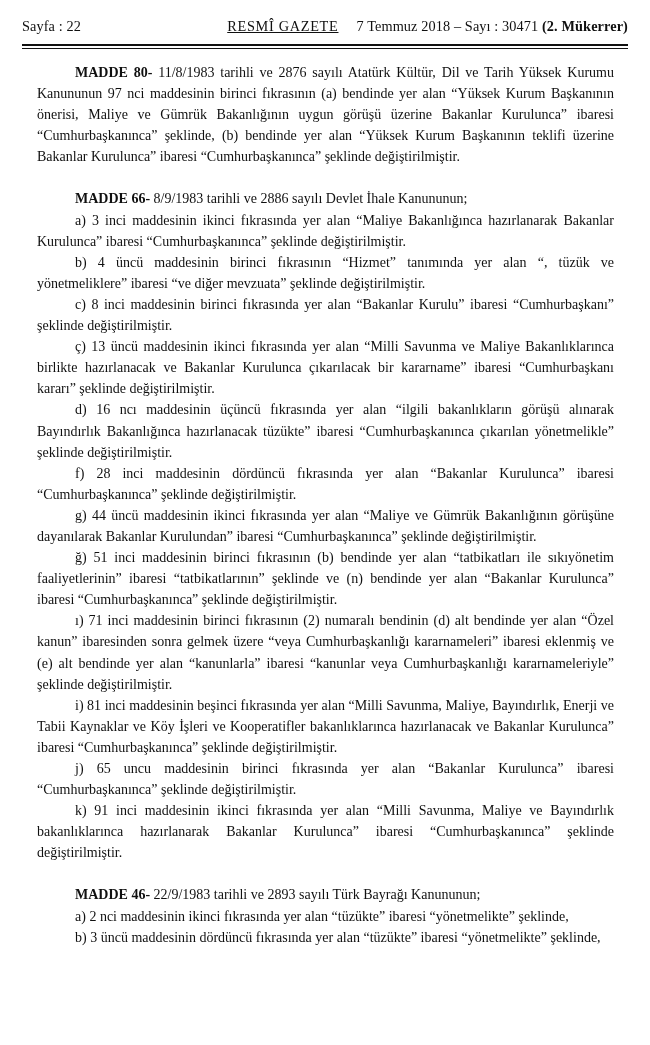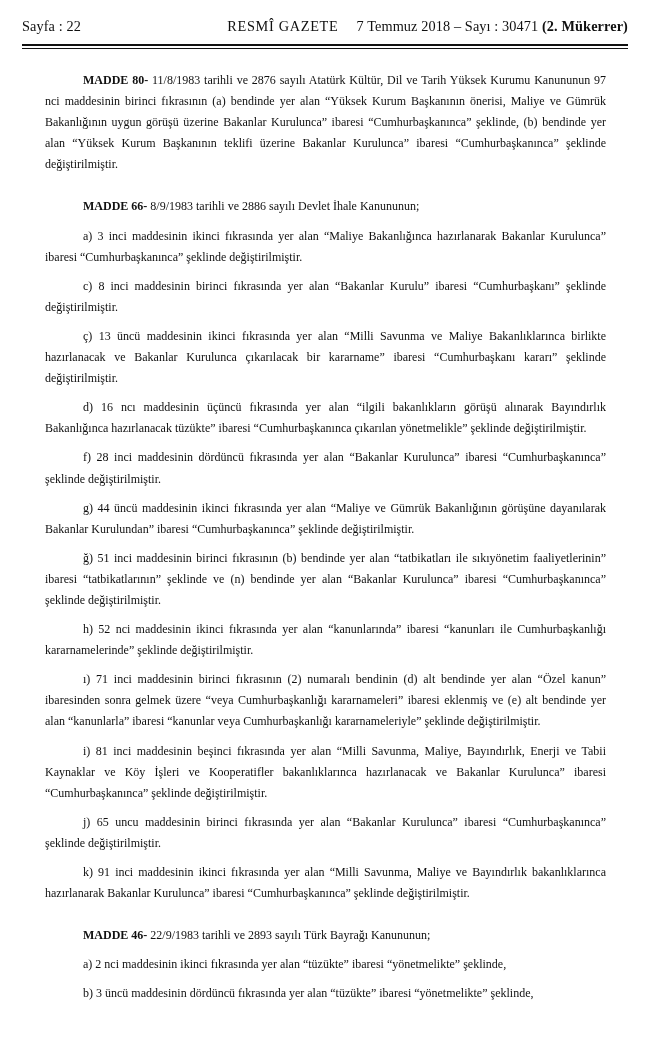--- a/index.html
+++ b/index.html
@@ -39,20 +39,21 @@
   }
   .hdr-left {
     flex: 0 0 auto;
   }
   .hdr-spacer {
     flex: 1 1 auto;
   }
   .hdr-center {
     flex: 0 0 auto;
     letter-spacing: 0.7px;
+    text-decoration: underline;
   }
   .hdr-gap {
     flex: 0 0 18px;
   }
   .hdr-right {
     flex: 0 0 auto;
   }
   .hdr-right .mukerrer {
     font-weight: bold;
   }
@@ -84,23 +85,23 @@
 
   
   .content {
     position: absolute;
     left: 37px;
     top: 62px;
     width: 577px;
   }
 
   p.para {
-    margin: 8px;
+    margin: 0;
     padding: 0;
-    font-size: 12px;
+    font-size: 14px;
     line-height: 21.1px;
     text-align: justify;
     text-justify: inter-word;
     text-indent: 38px;
     hyphens: none;
   }
 
   p.para.gap-before {
     margin-top: 21px;
   }
@@ -124,27 +125,27 @@
 
   <div class="header-rule">
     <div class="rule-thick"></div>
     <div class="rule-thin"></div>
   </div>
 
   <div class="content">
       <p class="para"><span class="madde">MADDE 80-</span><span> 11/8/1983 tarihli ve 2876 sayılı Atatürk Kültür, Dil ve Tarih Yüksek Kurumu Kanununun 97 nci maddesinin birinci fıkrasının (a) bendinde yer alan “Yüksek Kurum Başkanının önerisi, Maliye ve Gümrük Bakanlığının uygun görüşü üzerine Bakanlar Kurulunca” ibaresi “Cumhurbaşkanınca” şeklinde, (b) bendinde yer alan “Yüksek Kurum Başkanının teklifi üzerine Bakanlar Kurulunca” ibaresi “Cumhurbaşkanınca” şeklinde değiştirilmiştir.</span></p>
       <p class="para gap-before"><span class="madde">MADDE 66-</span><span> 8/9/1983 tarihli ve 2886 sayılı Devlet İhale Kanununun;</span></p>
       <p class="para"><span>a) 3 inci maddesinin ikinci fıkrasında yer alan “Maliye Bakanlığınca hazırlanarak Bakanlar Kurulunca” ibaresi “Cumhurbaşkanınca” şeklinde değiştirilmiştir.</span></p>
+      <p class="para"><span>b) 4 üncü maddesinin birinci fıkrasının “Hizmet” tanımında yer alan “, tüzük ve yönetmeliklere” ibaresi “ve diğer mevzuata” şeklinde değiştirilmiştir.</span></p>
       <p class="para"><span>c) 8 inci maddesinin birinci fıkrasında yer alan “Bakanlar Kurulu” ibaresi “Cumhurbaşkanı” şeklinde değiştirilmiştir.</span></p>
       <p class="para"><span>ç) 13 üncü maddesinin ikinci fıkrasında yer alan “Milli Savunma ve Maliye Bakanlıklarınca birlikte hazırlanacak ve Bakanlar Kurulunca çıkarılacak bir kararname” ibaresi “Cumhurbaşkanı kararı” şeklinde değiştirilmiştir.</span></p>
       <p class="para"><span>d) 16 ncı maddesinin üçüncü fıkrasında yer alan “ilgili bakanlıkların görüşü alınarak Bayındırlık Bakanlığınca hazırlanacak tüzükte” ibaresi “Cumhurbaşkanınca çıkarılan yönetmelikle” şeklinde değiştirilmiştir.</span></p>
       <p class="para"><span>f) 28 inci maddesinin dördüncü fıkrasında yer alan “Bakanlar Kurulunca” ibaresi “Cumhurbaşkanınca” şeklinde değiştirilmiştir.</span></p>
       <p class="para"><span>g) 44 üncü maddesinin ikinci fıkrasında yer alan “Maliye ve Gümrük Bakanlığının görüşüne dayanılarak Bakanlar Kurulundan” ibaresi “Cumhurbaşkanınca” şeklinde değiştirilmiştir.</span></p>
       <p class="para"><span>ğ) 51 inci maddesinin birinci fıkrasının (b) bendinde yer alan “tatbikatları ile sıkıyönetim faaliyetlerinin” ibaresi “tatbikatlarının” şeklinde ve (n) bendinde yer alan “Bakanlar Kurulunca” ibaresi “Cumhurbaşkanınca” şeklinde değiştirilmiştir.</span></p>
-      <p class="para"><span>h) 52 nci maddesinin ikinci fıkrasında yer alan “kanunlarında” ibaresi “kanunları ile Cumhurbaşkanlığı kararnamelerinde” şeklinde değiştirilmiştir.</span></p>
       <p class="para"><span>ı) 71 inci maddesinin birinci fıkrasının (2) numaralı bendinin (d) alt bendinde yer alan “Özel kanun” ibaresinden sonra gelmek üzere “veya Cumhurbaşkanlığı kararnameleri” ibaresi eklenmiş ve (e) alt bendinde yer alan “kanunlarla” ibaresi “kanunlar veya Cumhurbaşkanlığı kararnameleriyle” şeklinde değiştirilmiştir.</span></p>
       <p class="para"><span>i) 81 inci maddesinin beşinci fıkrasında yer alan “Milli Savunma, Maliye, Bayındırlık, Enerji ve Tabii Kaynaklar ve Köy İşleri ve Kooperatifler bakanlıklarınca hazırlanacak ve Bakanlar Kurulunca” ibaresi “Cumhurbaşkanınca” şeklinde değiştirilmiştir.</span></p>
       <p class="para"><span>j) 65 uncu maddesinin birinci fıkrasında yer alan “Bakanlar Kurulunca” ibaresi “Cumhurbaşkanınca” şeklinde değiştirilmiştir.</span></p>
       <p class="para"><span>k) 91 inci maddesinin ikinci fıkrasında yer alan “Milli Savunma, Maliye ve Bayındırlık bakanlıklarınca hazırlanarak Bakanlar Kurulunca” ibaresi “Cumhurbaşkanınca” şeklinde değiştirilmiştir.</span></p>
       <p class="para gap-before"><span class="madde">MADDE 46-</span><span> 22/9/1983 tarihli ve 2893 sayılı Türk Bayrağı Kanununun;</span></p>
       <p class="para"><span>a) 2 nci maddesinin ikinci fıkrasında yer alan “tüzükte” ibaresi “yönetmelikte” şeklinde,</span></p>
       <p class="para"><span>b) 3 üncü maddesinin dördüncü fıkrasında yer alan “tüzükte” ibaresi “yönetmelikte” şeklinde,</span></p>
     </div>
 
 </div>

